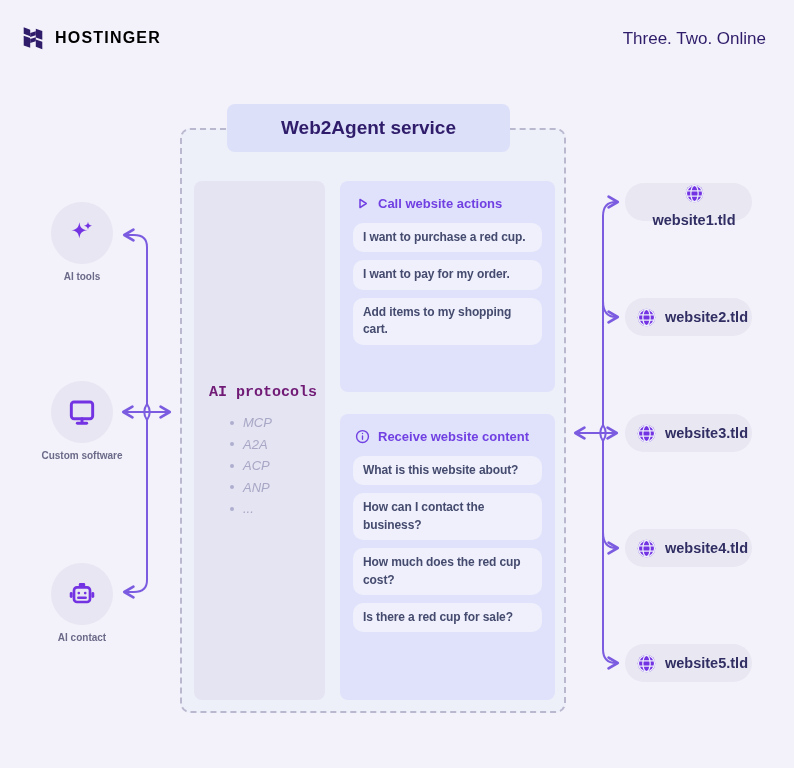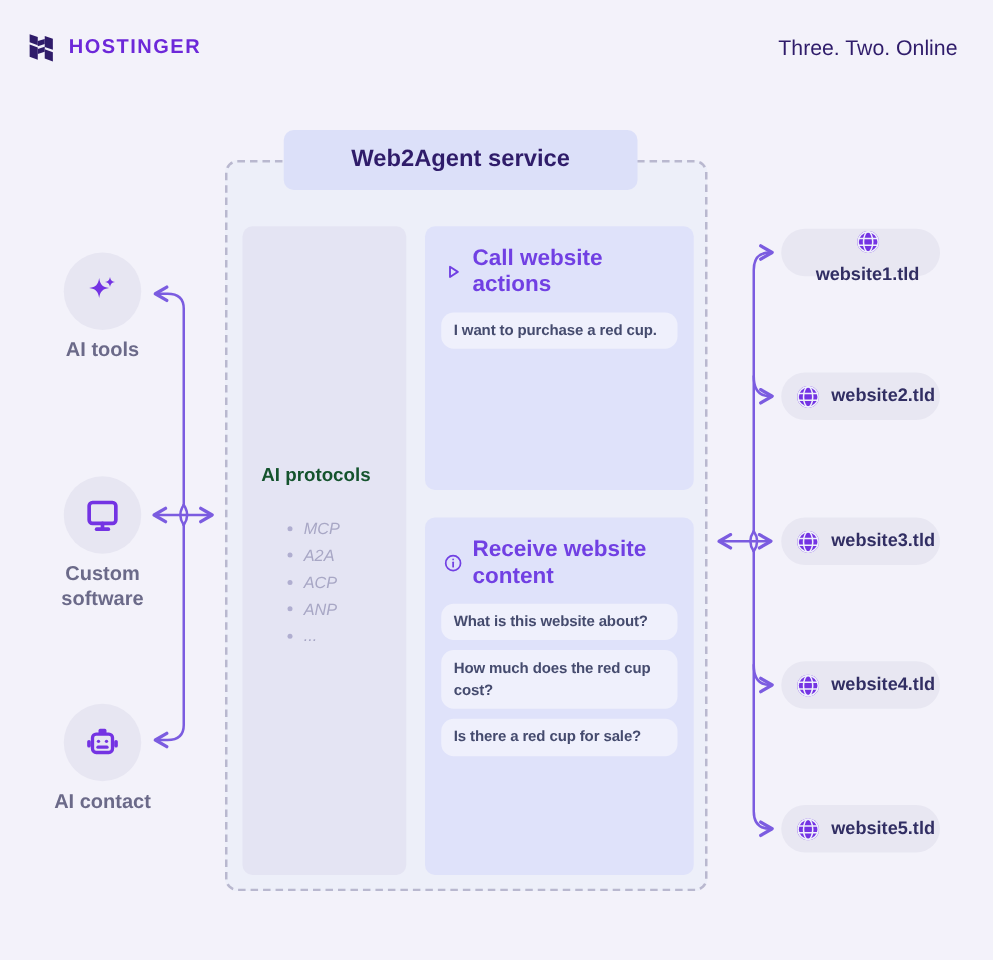--- a/index.html
+++ b/index.html
@@ -8,57 +8,57 @@
     font-family:"Liberation Sans", sans-serif;
     background:#f3f2fa;
     position:relative;
     overflow:hidden;
     color:#2f1c6a;
   }
   .abs { position:absolute; }
 
   
   .brand { left:20px; top:24px; display:flex; align-items:center; gap:9px; }
-  .brand-name { font-size:16px; font-weight:800; letter-spacing:1.2px; color:#6d28d9; }
+  .brand-name { font-size:16px; font-weight:800; letter-spacing:1.2px; color:#000000; }
   .tagline { right:28px; top:29px; font-size:17px; font-weight:500; color:#2f1c6a; }
 
   
   .frame {
     left:180px; top:128px; width:386px; height:585px;
     border:2px dashed #b9b8cf; border-radius:10px; background:#edeff9;
   }
   .title-box {
     left:227px; top:104px; width:283px; height:48px;
     background:#dce0f9; border-radius:8px;
     display:flex; align-items:center; justify-content:center;
     font-size:19px; font-weight:bold; color:#2f1c6a; z-index:3;
   }
 
   
   .protocols { left:194px; top:181px; width:131px; height:519px; background:#e4e4f3; border-radius:8px; }
-  .protocols-title { left:209px; top:372px; font-size:15px; font-weight:bold; color:#14532d; }
+  .protocols-title { left:209px; top:384px; font-size:15px; font-weight:bold; color:#701a75;font-family:Liberation Mono, monospace; }
   .protocol-list { left:230px; top:412px;font-style:italic; }
   .protocol-item { display:flex; align-items:center; gap:9px; height:21.5px; font-size:13px; color:#a8a7c5; }
   .protocol-item .dot { width:4px; height:4px; border-radius:50%; background:#b0aed0; }
 
   
   .section { left:340px; width:215px; background:#dfe2fa; border-radius:8px; padding:13px; }
   .section-1 { top:181px; height:211px; }
   .section-2 { top:414px; height:286px; }
   .section-head { display:flex; align-items:center; gap:8px; margin:2px 0 12px 2px; }
-  .section-head .txt { font-size:18px; font-weight:bold; color:#7140e3; }
+  .section-head .txt { font-size:13px; font-weight:bold; color:#7140e3; }
   .bubble {
     background:#eff0fc; border-radius:10px; padding:6px 10px; margin-bottom:8px;
     font-size:12px; font-weight:600; color:#454b6e; line-height:1.45; letter-spacing:-0.1px;
   }
 
   
   .node-circle { width:62px; height:62px; border-radius:50%; background:#e7e6f2;
     display:flex; align-items:center; justify-content:center; left:51px; }
-  .node-label { left:2px; width:160px; text-align:center; font-size:16px; font-weight:600;
+  .node-label { left:2px; width:160px; text-align:center; font-size:10px; font-weight:600;
     color:#6b6a89; line-height:1.25; }
   .c1 { top:202px; } .l1 { top:271px; }
   .c2 { top:381px; } .l2 { top:450px; }
   .c3 { top:563px; } .l3 { top:632px; }
 
   
   .pill { left:625px; width:127px; height:38px; background:#e8e7f2; border-radius:19px;
     display:flex; align-items:center; gap:8px; padding-left:11px;
     font-size:14.5px; font-weight:600; color:#312e63; }
   .p1 { top:183px;flex-direction:column; } .p2 { top:298px; } .p3 { top:414px; } .p4 { top:529px; } .p5 { top:644px; }
@@ -117,34 +117,37 @@
 <div class="abs section section-1">
   <div class="section-head">
     <span>
       <svg width="15" height="15" viewBox="0 0 24 24" fill="none" stroke="#7140e3" stroke-width="2.4" stroke-linejoin="round">
         <path d="M8 5.5 L18 12 L8 18.5 Z"></path>
       </svg>
     </span>
     <span class="txt">Call website actions</span>
   </div>
   <div class="bubble">I want to purchase a red cup.</div>
+  <div class="bubble">I want to pay for my order.</div>
+  <div class="bubble">Add items to my shopping cart.</div>
 </div>
 
 <div class="abs section section-2">
   <div class="section-head">
     <span>
       <svg width="15" height="15" viewBox="0 0 24 24" fill="none" stroke="#7140e3" stroke-width="2.2">
         <circle cx="12" cy="12" r="9.5"></circle>
         <line x1="12" y1="11" x2="12" y2="16.5" stroke-linecap="round"></line>
         <circle cx="12" cy="7.2" r="1.1" fill="#7140e3" stroke="none"></circle>
       </svg>
     </span>
     <span class="txt">Receive website content</span>
   </div>
   <div class="bubble">What is this website about?</div>
+  <div class="bubble">How can I contact the business?</div>
   <div class="bubble">How much does the red cup cost?</div>
   <div class="bubble">Is there a red cup for sale?</div>
 </div>
 
 <div class="abs node-circle c1">
   <span>
     <svg width="32" height="32" viewBox="0 0 24 24" fill="#7433e3">
       <path d="M10 4 C10.6 8 12 9.4 16 10 C12 10.6 10.6 12 10 16 C9.4 12 8 10.6 4 10 C8 9.4 9.4 8 10 4 Z"></path>
       <path d="M16.5 3.5 C16.8 5.4 17.6 6.2 19.5 6.5 C17.6 6.8 16.8 7.6 16.5 9.5 C16.2 7.6 15.4 6.8 13.5 6.5 C15.4 6.2 16.2 5.4 16.5 3.5 Z"></path>
     </svg>

